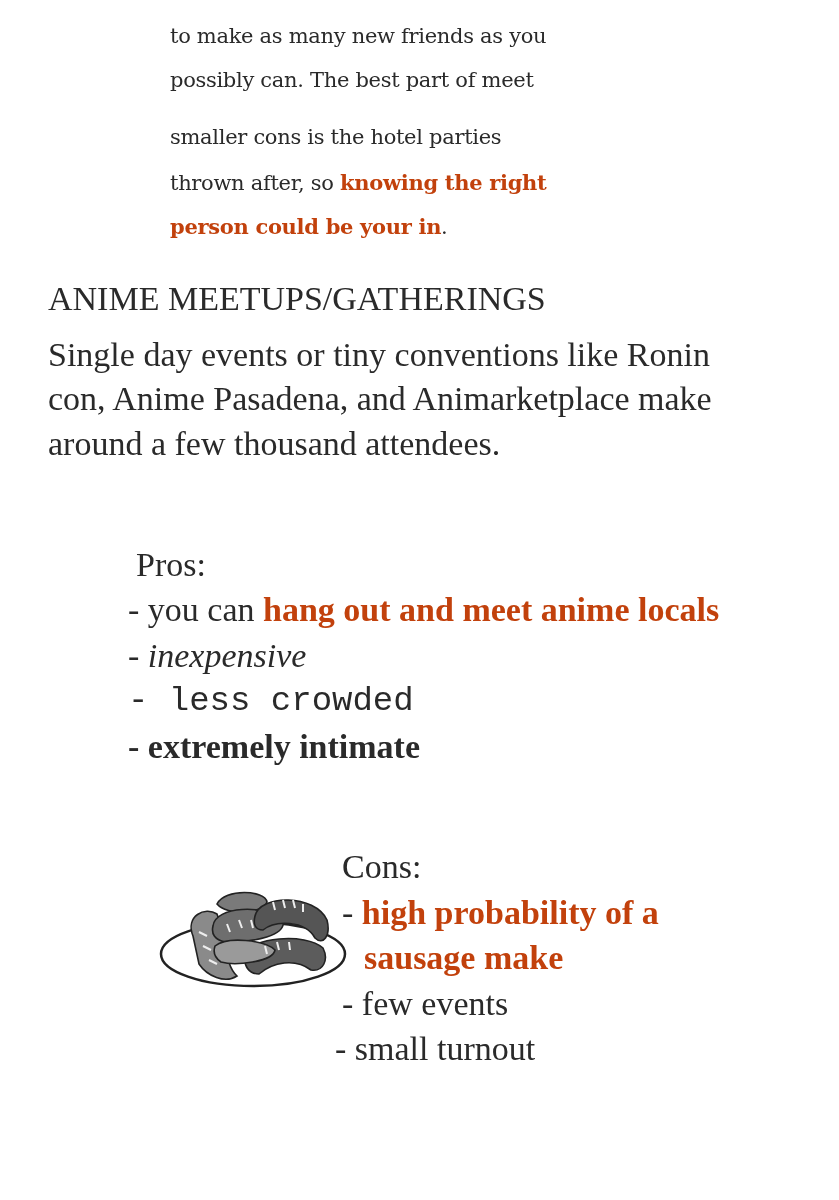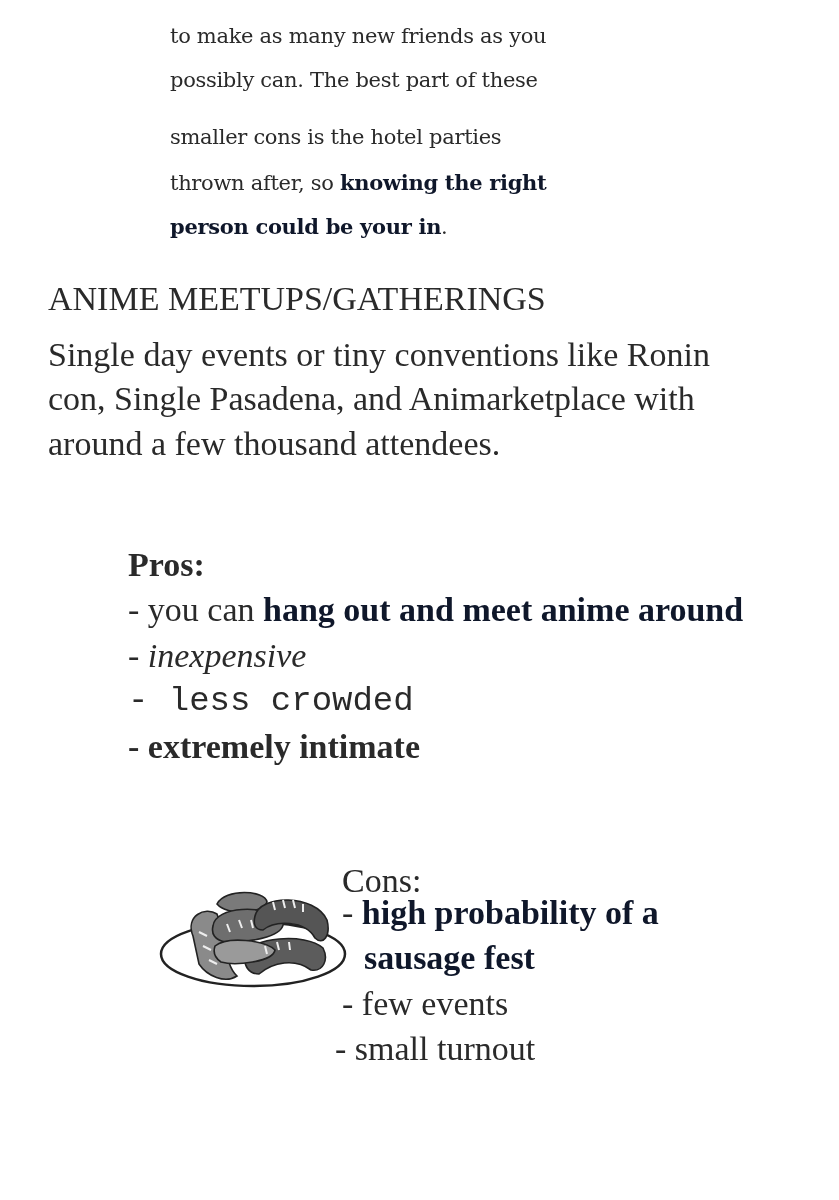--- a/index.html
+++ b/index.html
@@ -1,48 +1,48 @@
 <!DOCTYPE html>
 <html><head>
 <meta charset="utf-8">
 <style>
   html, body { margin: 0; padding: 0; background: #ffffff; }
   body { width: 839px; height: 1200px; position: relative; overflow: hidden;
          font-family: "DejaVu Serif", "Liberation Serif", serif; color: #2a2a2a; }
   .t { position: absolute; white-space: nowrap; font-size: 21px; line-height: 1; letter-spacing: -0.3px; }
   .narrow { font-family: "Liberation Serif", "DejaVu Serif", serif; font-size: 34px; letter-spacing: 0; }
-  b { font-weight: bold; color: #0f172a; }
+  b { font-weight: bold; color: #c2410c; }
   .illus { position: absolute; left: 155px; top: 876px; width: 200px; height: 115px; }
 </style>
 </head>
 <body>
 
 <div>
   <div class="t" style="left:170px; top:26px;">to make as many new friends as you</div>
-  <div class="t" style="left:170px; top:70px;">possibly can. The best part of these</div>
+  <div class="t" style="left:170px; top:70px;">possibly can. The best part of meet</div>
   <div class="t" style="left:170px; top:127px;">smaller cons is the hotel parties</div>
   <div class="t" style="left:170px; top:172px;">
     <span>thrown after, so </span><b>knowing the right</b>
   </div>
   <div class="t" style="left:170px; top:216px;">
     <b>person could be your in</b><span>.</span>
   </div>
 </div>
 
 <div class="t narrow" style="left:48px; top:282px;">ANIME MEETUPS/GATHERINGS</div>
 <div>
   <div class="t narrow" style="left:48px; top:338px;">Single day events or tiny conventions like Ronin</div>
-  <div class="t narrow" style="left:48px; top:382px;">con, Single Pasadena, and Animarketplace with</div>
+  <div class="t narrow" style="left:48px; top:382px;">con, Anime Pasadena, and Animarketplace make</div>
   <div class="t narrow" style="left:48px; top:427px;">around a few thousand attendees.</div>
 </div>
 
 <div>
-  <div class="t narrow" style="left:128px; top:548px;font-weight:bold;">Pros:</div>
+  <div class="t narrow" style="left:136px; top:548px;">Pros:</div>
   <div class="t narrow" style="left:128px; top:593px;">
-    <span>- you can </span><b>hang out and meet anime around</b>
+    <span>- you can </span><b>hang out and meet anime locals</b>
   </div>
   <div class="t narrow" style="left:128px; top:639px;font-style:italic;">- inexpensive</div>
   <div class="t narrow" style="left:128px; top:684px;font-family:Liberation Mono, monospace;">- less crowded</div>
   <div class="t narrow" style="left:128px; top:730px;font-weight:bold;">- extremely intimate</div>
 </div>
 
 <svg class="illus" viewBox="0 0 200 115">
   <ellipse cx="98" cy="78" rx="92" ry="32" fill="#fff" stroke="#222" stroke-width="2.5"></ellipse>
   <g stroke="#222" stroke-width="1.6">
     <path d="M38 60 C30 40 50 30 62 38 C70 60 70 90 82 100 C70 108 52 100 44 88 Z" fill="#8a8a8a"></path>
@@ -54,22 +54,22 @@
   </g>
   <g stroke="#eee" stroke-width="2" fill="none">
     <path d="M118 26 l2 8 M128 24 l2 8 M138 24 l2 8 M148 28 l0 8"></path>
     <path d="M72 48 l3 8 M84 44 l3 8 M96 44 l2 8"></path>
     <path d="M110 70 l2 8 M122 66 l2 8 M134 66 l1 8"></path>
     <path d="M44 56 l8 4 M48 70 l8 4 M54 84 l8 4"></path>
   </g>
 </svg>
 
 <div>
-  <div class="t narrow" style="left:342px; top:850px;margin-top:14px;">Cons:</div>
+  <div class="t narrow" style="left:342px; top:850px;">Cons:</div>
   <div class="t narrow" style="left:342px; top:896px;">
     <span>- </span><b>high probability of a</b>
   </div>
   <div class="t narrow" style="left:364px; top:941px;">
-    <b>sausage fest</b>
+    <b>sausage make</b>
   </div>
   <div class="t narrow" style="left:342px; top:987px;">- few events</div>
   <div class="t narrow" style="left:335px; top:1032px;">- small  turnout</div>
 </div>
 
 </body></html>

